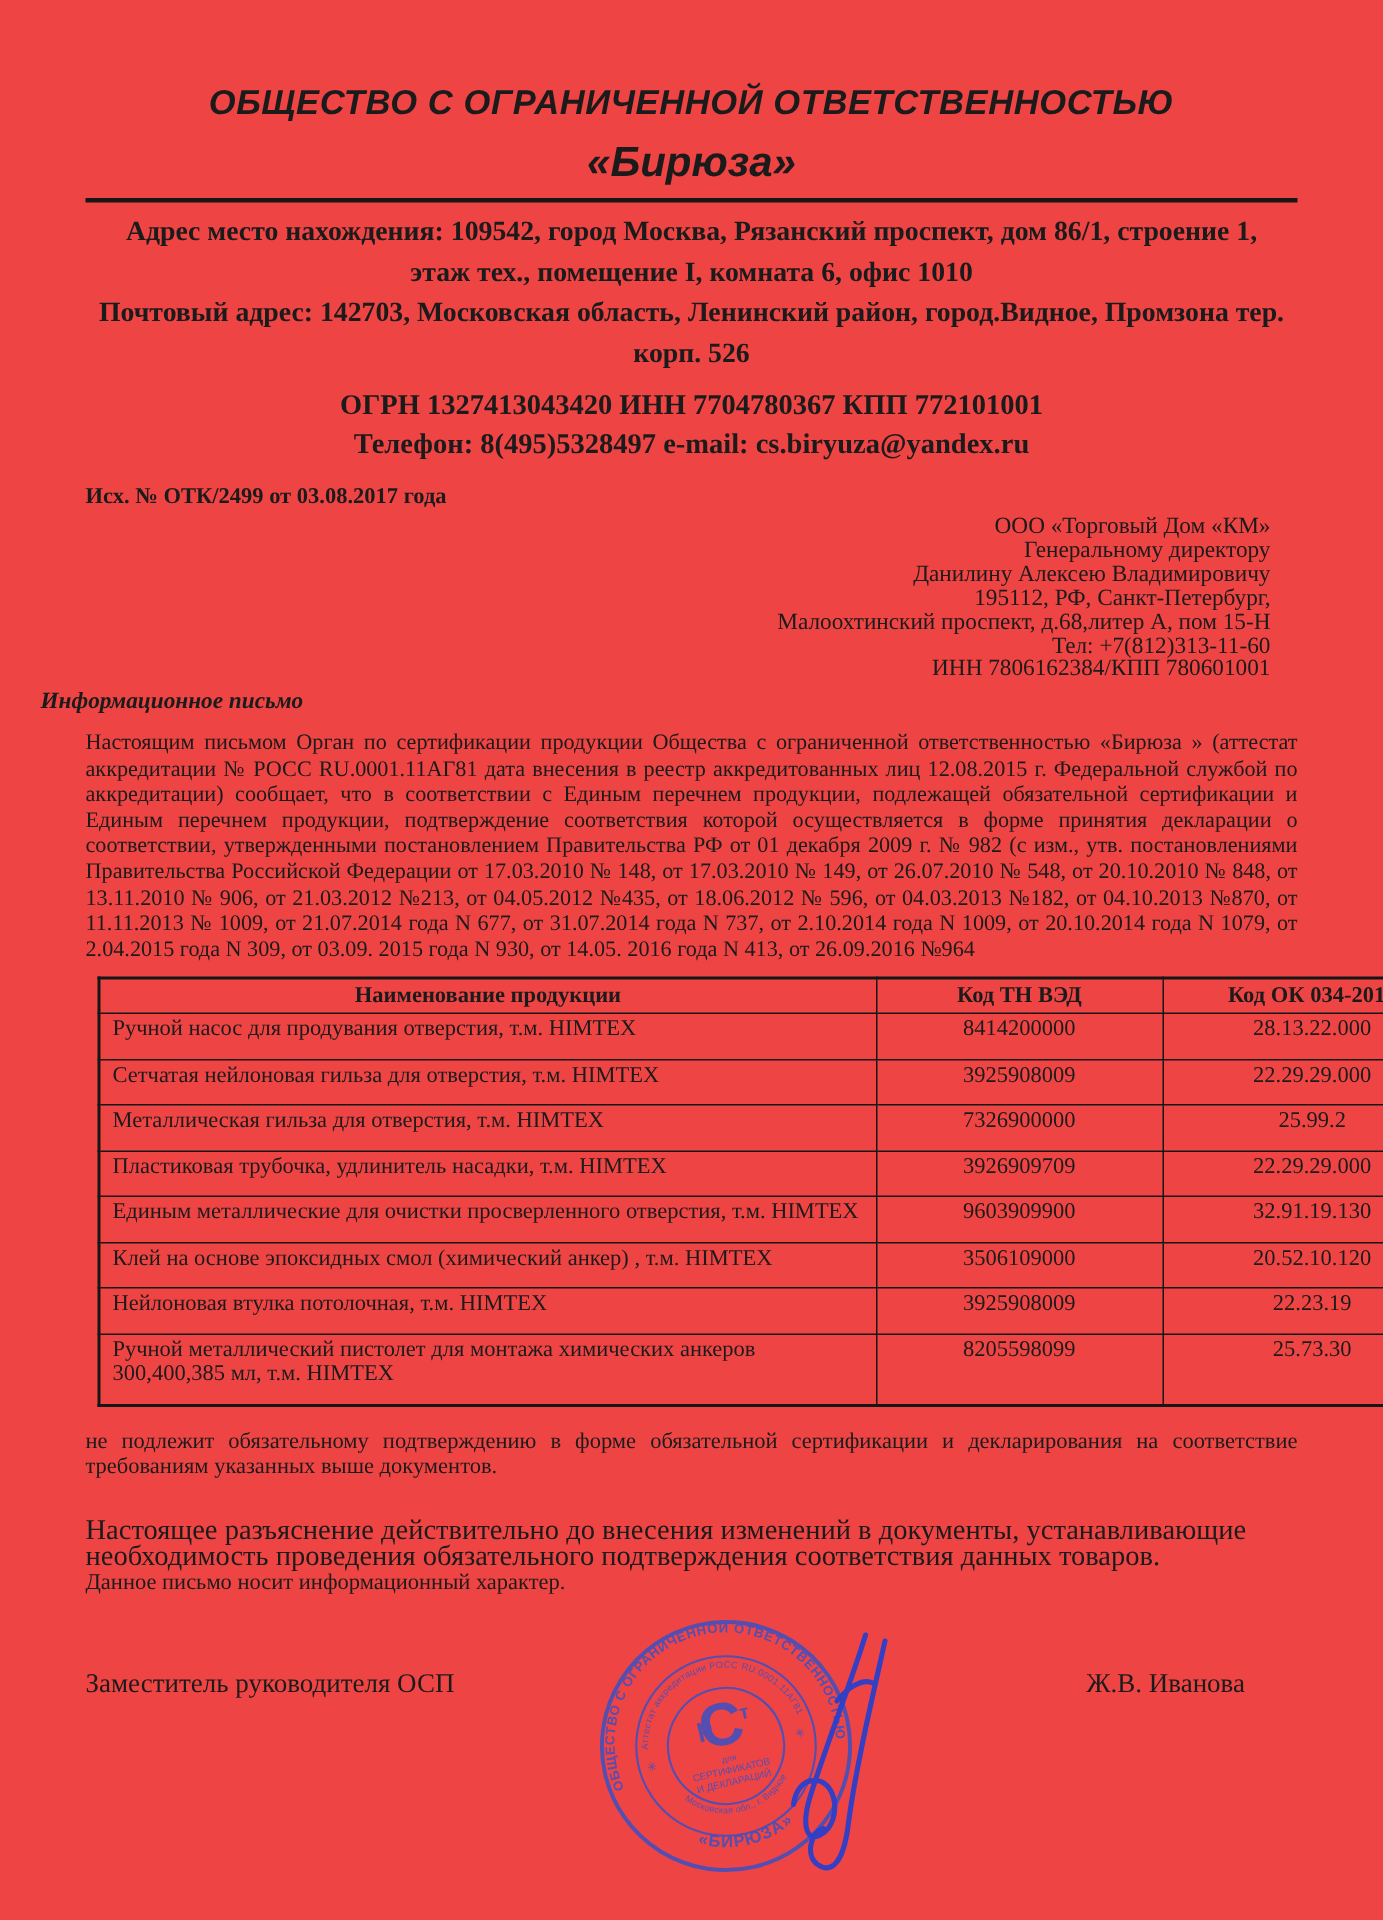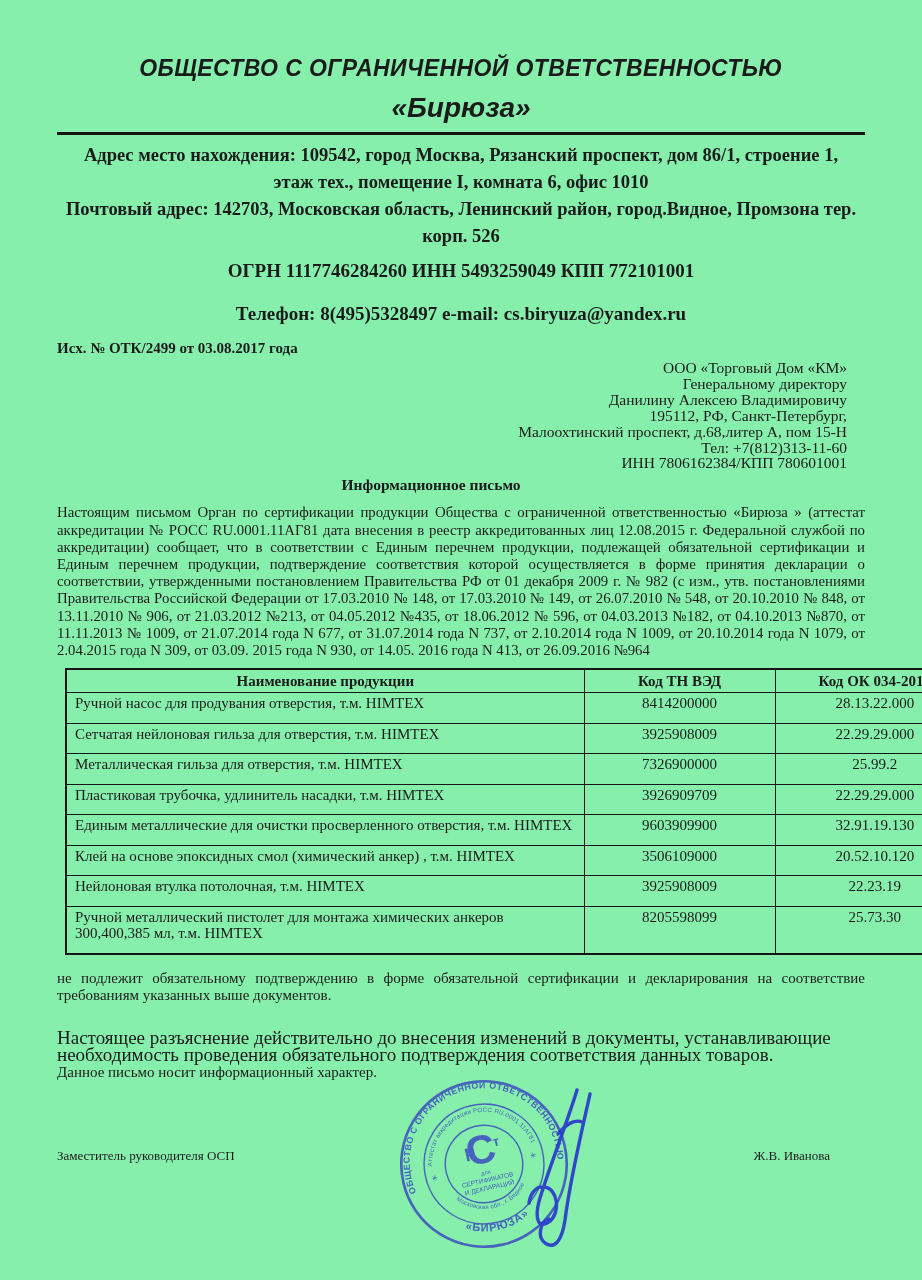--- a/index.html
+++ b/index.html
@@ -1,45 +1,45 @@
 <!DOCTYPE html>
 <html><head>
 <meta charset="utf-8">
 <style>
   html,body{margin:0;padding:0;background:#e8e8e8;}
   .page{
     position:relative;width:922px;height:1280px;margin:0 auto;
-    background:#86efac;color:#1b1b1b;overflow:hidden;
+    background:#ef4444;color:#1b1b1b;overflow:hidden;
     font-family:"Liberation Serif", serif;
   }
   .content{padding:55px 57px 0 57px;}
 
   
   .org-full{
     text-align:center;font-family:"Liberation Sans",sans-serif;
     font-weight:bold;font-style:italic;font-size:23px;letter-spacing:.4px;line-height:26px;
   }
   .org-short{
     text-align:center;font-family:"Liberation Sans",sans-serif;
     font-weight:bold;font-style:italic;font-size:28px;margin-top:12px;line-height:30px;
   }
   .rule{border:none;border-top:3px solid #161616;margin:9px 0 7px 0;}
   .addr{
     text-align:center;font-weight:bold;font-size:18.5px;line-height:27px;
     width:795px;margin:0 auto;
   }
   .reg-line{text-align:center;font-weight:bold;font-size:19px;margin-top:9px;line-height:23px;}
-  .contact-line{text-align:center;font-weight:bold;font-size:19px;margin-top:20px;line-height:23px;}
+  .contact-line{text-align:center;font-weight:bold;font-size:19px;margin-top:3px;line-height:23px;}
 
   
   .ref-line{font-weight:bold;font-size:15px;margin-top:15px;line-height:17px;}
   .recipient{text-align:right;font-size:15.5px;line-height:15.9px;margin-top:3px;padding-right:18px;}
   .subject{
-    text-align:center;font-weight:bold;font-size:15.5px;margin-top:5px;
-    position:relative;left:-30px;line-height:18px;
+    font-weight:bold;font-size:15.5px;margin-top:5px;
+    position:relative;left:-30px;line-height:18px;font-style:italic;
   }
 
   
   .body-par{text-align:justify;font-size:14.8px;line-height:17.2px;margin-top:10px;}
 
   
   table.products{
     border-collapse:collapse;margin:9px 0 0 8px;width:911px;
     border:2px solid #161616;table-layout:fixed;
   }
@@ -55,21 +55,21 @@
   .col-name{width:57%;}.col-tnved{width:21%;}.col-ok{width:22%;}
 
   
   .closing-1{font-size:15px;line-height:17.5px;margin-top:15px;text-align:justify;}
   .closing-2{font-size:19px;line-height:17.5px;margin-top:24px;}
   .closing-3{font-size:15px;line-height:17.5px;margin-top:0;}
 
   
   .sign-row{
     display:flex;justify-content:space-between;align-items:baseline;
-    margin-top:67px;font-size:13px;position:relative;z-index:2;
+    margin-top:48px;font-size:18px;position:relative;z-index:2;
   }
   .sign-name{padding-right:35px;}
 
   
   .stamp-overlay{
     position:absolute;left:372px;top:1060px;width:300px;height:220px;
     z-index:3;pointer-events:none;
   }
   .stamp-overlay svg{display:block;width:100%;height:100%;}
 </style>
@@ -77,21 +77,21 @@
 <body>
 
 <div class="page">
   <div class="content">
 
     <div class="org-full">ОБЩЕСТВО С ОГРАНИЧЕННОЙ ОТВЕТСТВЕННОСТЬЮ</div>
     <div class="org-short">«Бирюза»</div>
     <hr class="rule">
     <div class="addr">Адрес место нахождения: 109542, город Москва, Рязанский проспект, дом 86/1, строение 1, этаж тех., помещение I, комната 6, офис 1010</div>
     <div class="addr">Почтовый адрес: 142703, Московская область, Ленинский район, город.Видное, Промзона тер. корп. 526</div>
-    <div class="reg-line">ОГРН 1117746284260 ИНН 5493259049 КПП 772101001</div>
+    <div class="reg-line">ОГРН 1327413043420 ИНН 7704780367 КПП 772101001</div>
     <div class="contact-line">Телефон: 8(495)5328497 e-mail: cs.biryuza@yandex.ru</div>
 
     <div class="ref-line">Исх. № ОТК/2499 от 03.08.2017 года</div>
 
     <div class="recipient">
       <div>ООО «Торговый Дом «КМ»</div>
       <div>Генеральному директору</div>
       <div>Данилину Алексею Владимировичу</div>
       <div>195112, РФ, Санкт-Петербург,</div>
       <div>Малоохтинский проспект, д.68,литер А, пом 15-Н</div>

